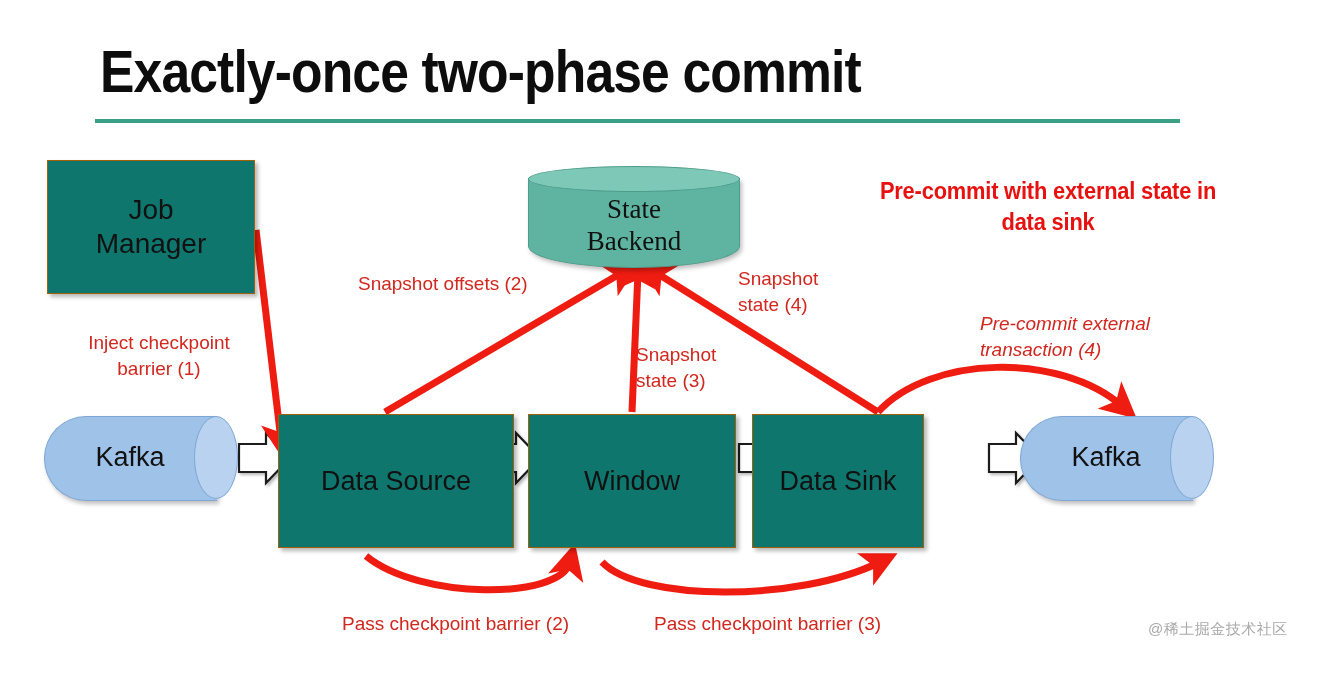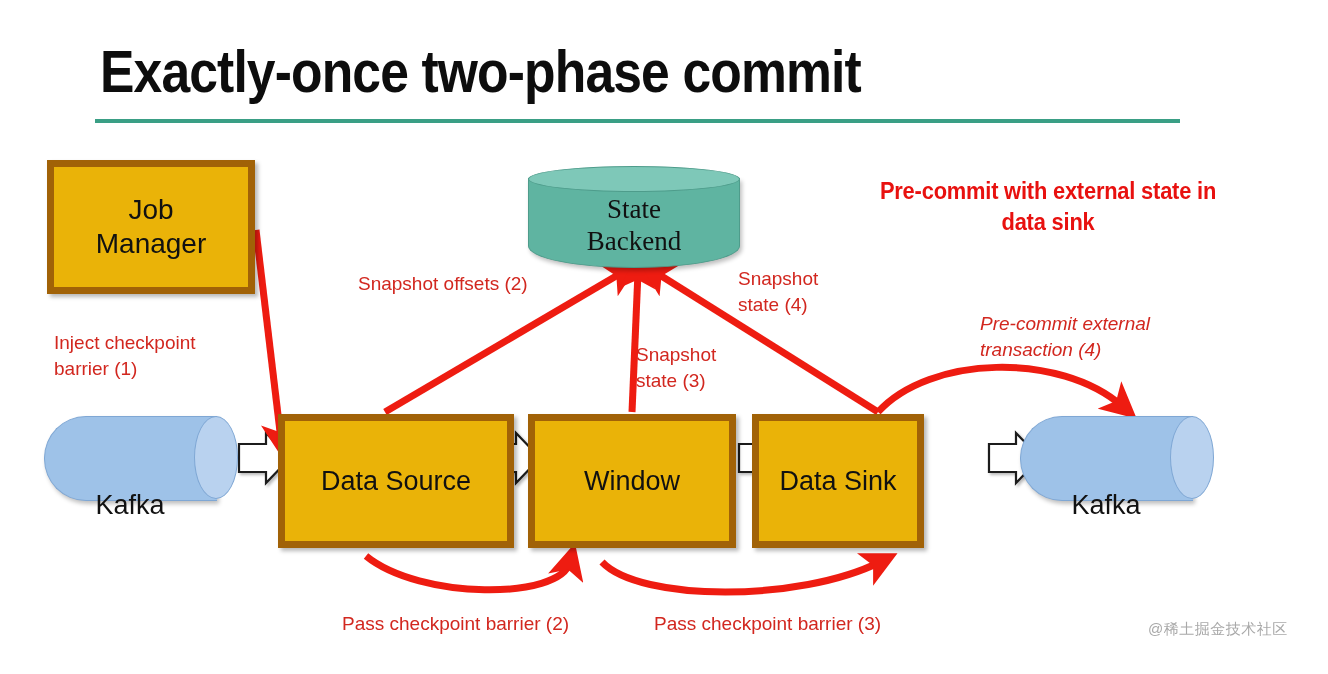--- a/index.html
+++ b/index.html
@@ -39,22 +39,22 @@
     font-weight:bold;
     line-height:1.35;
     letter-spacing:-0.2px;
     transform:scaleX(0.95);
     transform-origin:center top;
   }
 
   
   .proc-box{
     position:absolute;
-    background:#eab308;
-    border:7px solid #a16207;
+    background:#0f766e;
+    border:1px solid #a16207;
     box-shadow:3px 3px 4px rgba(0,0,0,0.28);
     display:flex;align-items:center;justify-content:center;
     text-align:center;
     color:#111;
     font-size:27px;
     line-height:1.2;
     box-sizing:border-box;
   }
   #job-manager{left:47px;top:160px;width:208px;height:134px;font-size:28px;}
   #data-source{left:278px;top:414px;width:236px;height:134px;}
@@ -76,21 +76,21 @@
   .kafka .cap{
     position:absolute;left:150px;top:0;width:44px;height:83px;
     background:#b9d2ef;
     border:1px solid #7fa7d4;
     border-radius:50%;
     box-sizing:border-box;
   }
   .kafka .label{
     position:absolute;left:0;top:0;width:172px;height:83px;
     display:flex;align-items:center;justify-content:center;
-    font-size:27px;color:#111;margin-top:48px;
+    font-size:27px;color:#111;
   }
   #kafka-in{left:44px;top:416px;}
   #kafka-out{left:1020px;top:416px;}
 
   
   #state-backend{position:absolute;left:528px;top:166px;width:212px;height:104px;font-family:Liberation Serif, serif;}
   #state-backend .sb-body{
     position:absolute;left:0;top:12px;width:212px;height:90px;
     background:#5fb4a1;border:1px solid #4e9c8b;border-top:none;
     border-radius:0 0 106px 106px / 0 0 22px 22px;
@@ -106,21 +106,21 @@
     position:absolute;left:0;top:14px;width:212px;height:90px;
     display:flex;align-items:center;justify-content:center;
     text-align:center;font-size:27px;line-height:1.2;color:#111;
   }
 
   
   .ann{
     position:absolute;color:#d2271f;font-size:19px;line-height:1.35;
     white-space:pre-line;
   }
-  #ann-inject      {left:54px; top:330px;width:210px;}
+  #ann-inject      {left:54px; top:330px;width:210px;text-align:center;}
   #ann-snap-offsets{left:358px;top:271px;}
   #ann-snap3       {left:636px;top:342px;}
   #ann-snap4       {left:738px;top:266px;}
   #ann-precommit   {left:980px;top:311px;font-style:italic;}
   #ann-pass2       {left:342px;top:611px;}
   #ann-pass3       {left:654px;top:611px;}
 
   
   #vec{position:absolute;left:0;top:0;width:1328px;height:674px;pointer-events:none;}
 

